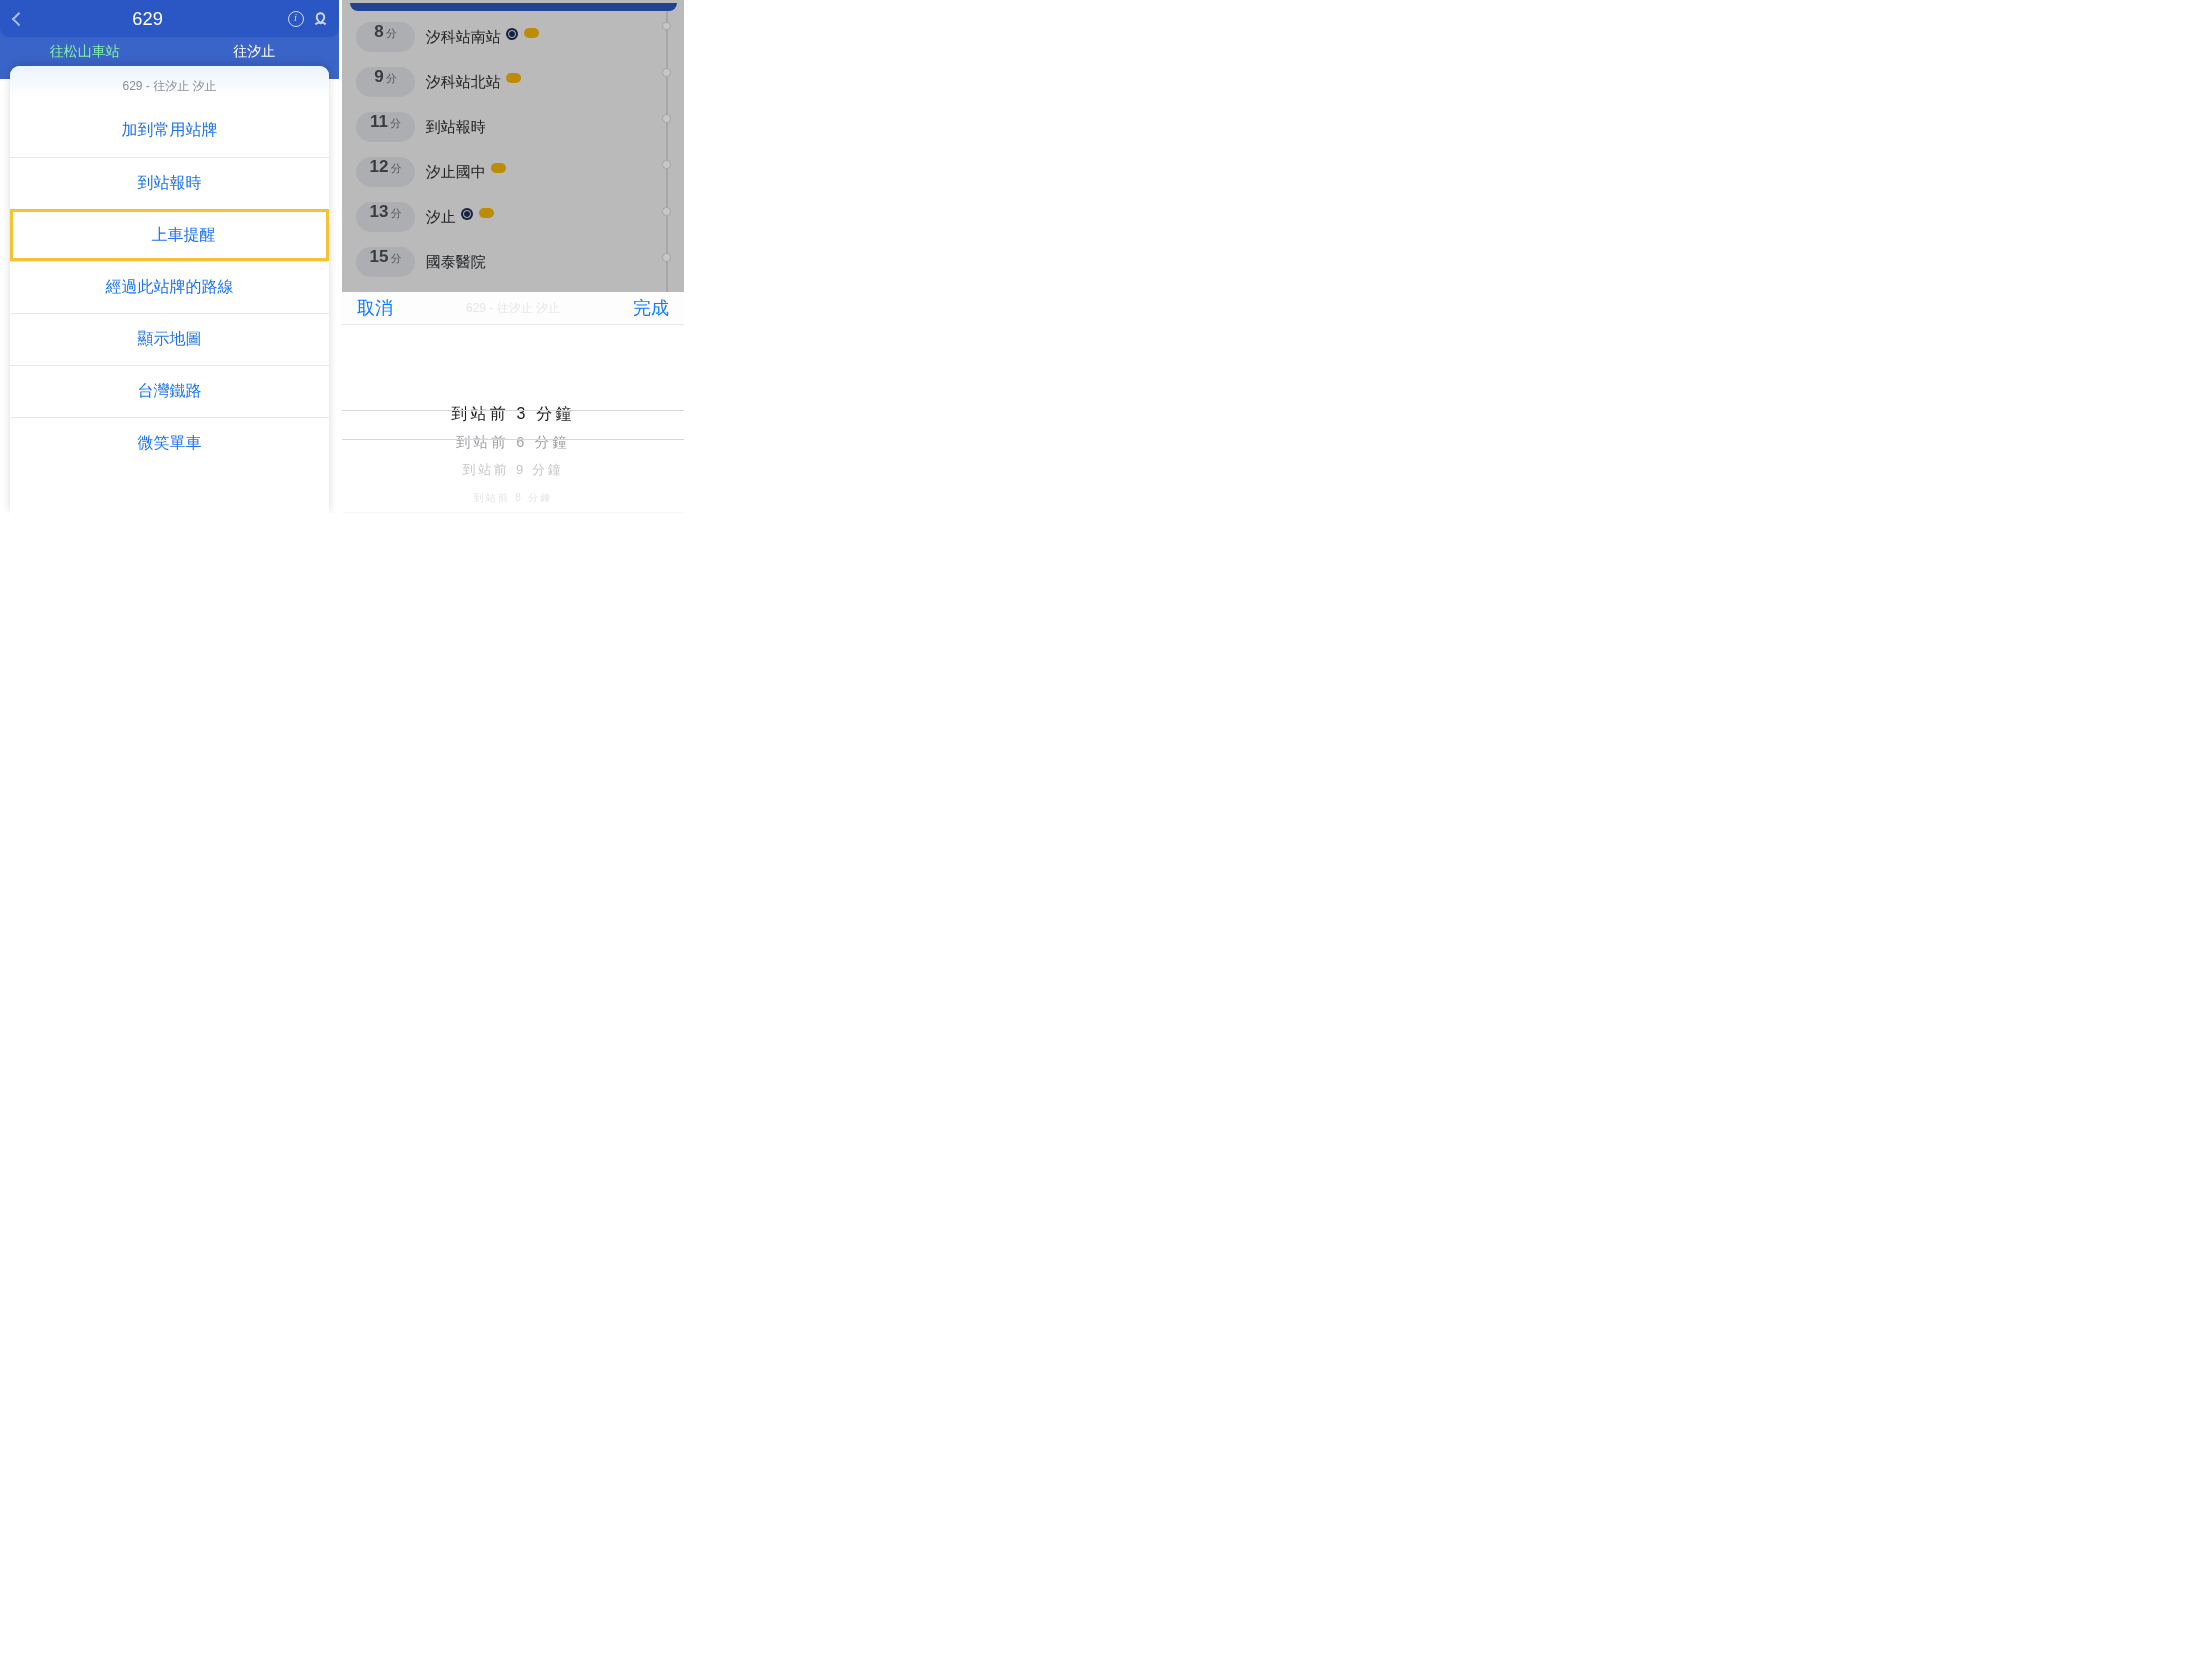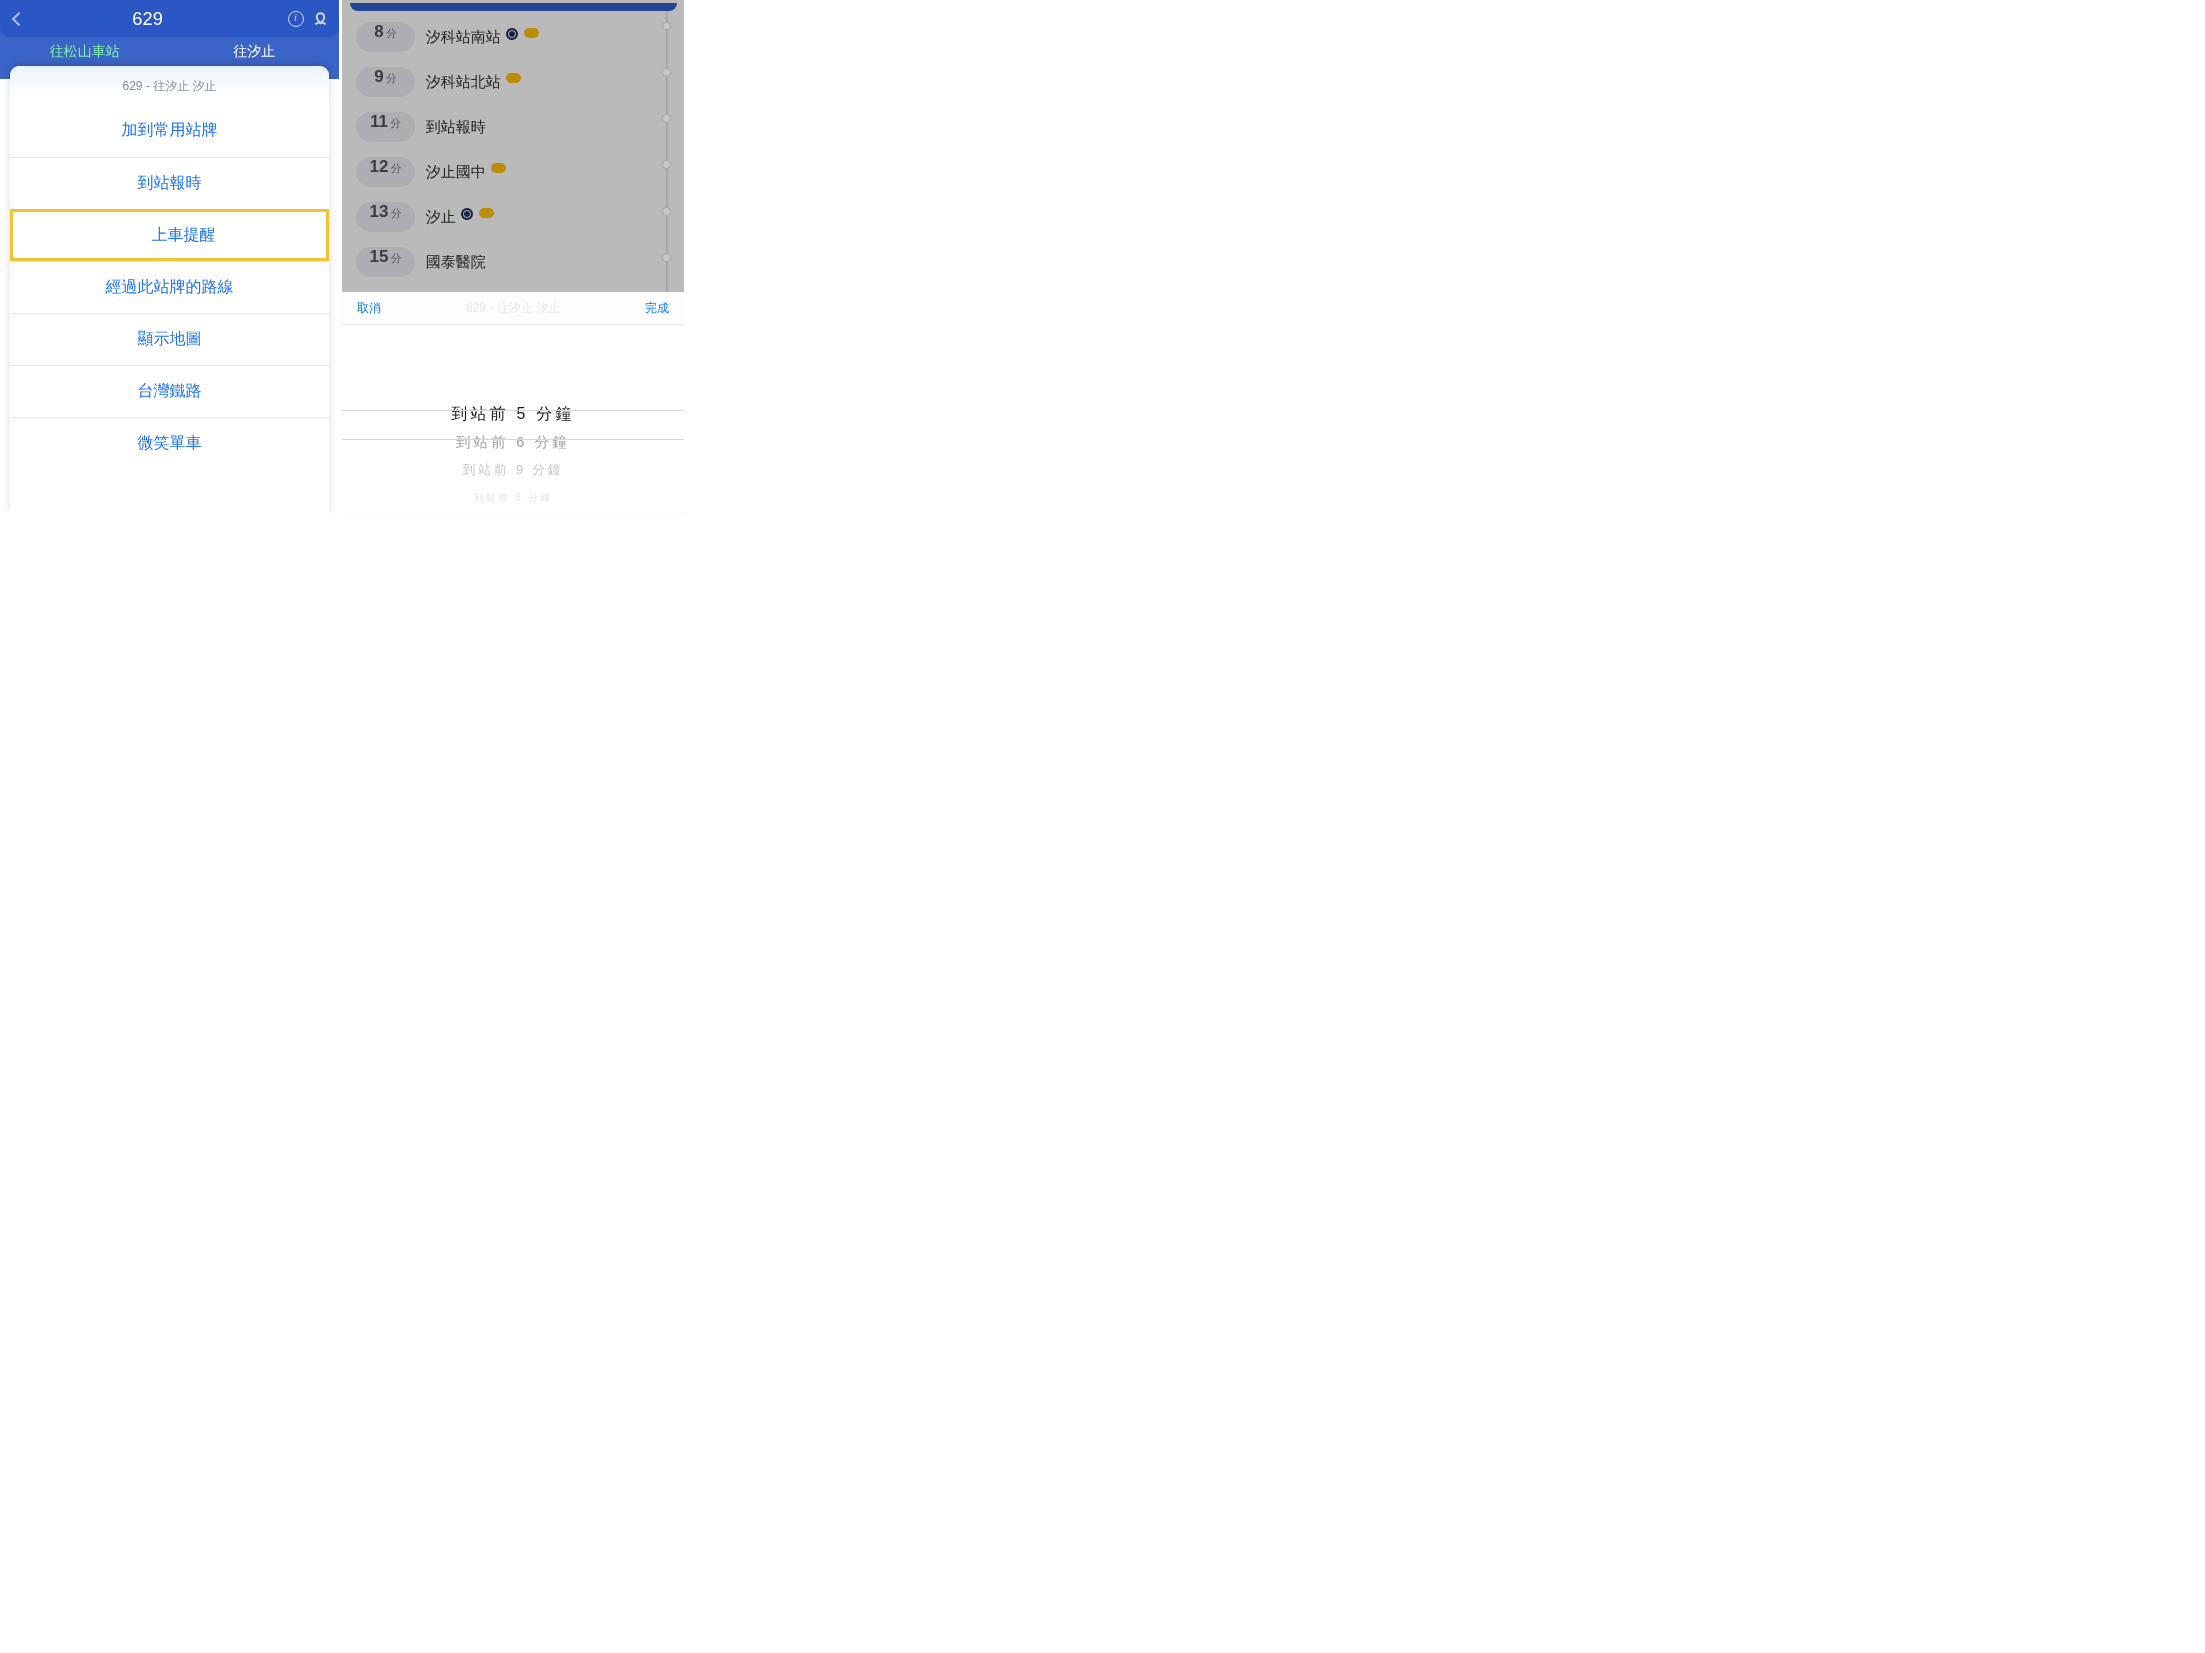--- a/index.html
+++ b/index.html
@@ -114,21 +114,21 @@
   }
 
   .picker-panel {
     position:absolute; left:0; right:0; bottom:0; height:221px;
     background:#f8f9fa;
   }
   .picker-bar {
     height:33px; display:flex; align-items:center; justify-content:space-between;
     padding:0 15px; background:#fdfdfe; border-bottom:0.5px solid #e6e8ea;
   }
-  .picker-btn { font-size:12px; color:#0a7aff; font-weight:500;}
+  .picker-btn { font-size:18px; color:#0a7aff; font-weight:500;}
   .picker-title { font-size:12px; color:#e6e7e9; }
   .wheel {
     position:relative; height:187px;
     display:flex; flex-direction:column; align-items:center;
     padding-top:75px;
     background:#fff;
   }
   .wheel-row { height:28px; display:flex; align-items:center; font-size:15px; letter-spacing:3.2px;}
   .wheel-row.sel { color:#1a1b1d; font-weight:500; font-size:16px;}
   .wheel-row.dim1 { color:#9fa1a5; font-size:14.5px;}
@@ -234,20 +234,20 @@
       <div class="vdot" style="top: 253px;"></div>
     </div>
 
   <div class="picker-panel">
     <div class="picker-bar">
       <div class="picker-btn">取消</div>
       <div class="picker-title">629 - 往汐止 汐止</div>
       <div class="picker-btn">完成</div>
     </div>
     <div class="wheel">
-      <div class="wheel-row sel">到站前 5 分鐘</div>
+      <div class="wheel-row sel">到站前 3 分鐘</div>
       <div class="wheel-row dim1">到站前 6 分鐘</div>
       <div class="wheel-row dim2">到站前 9 分鐘</div>
       <div class="wheel-row dim3">到站前 8 分鐘</div>
     </div>
   </div>
 </div>
 
 
 </body></html>

